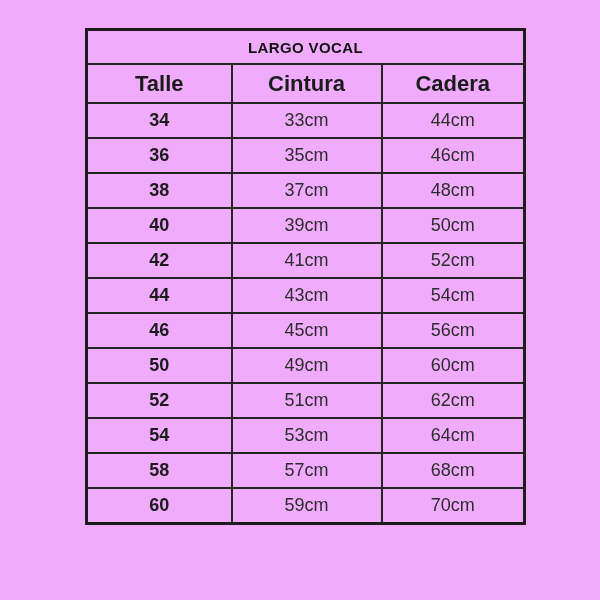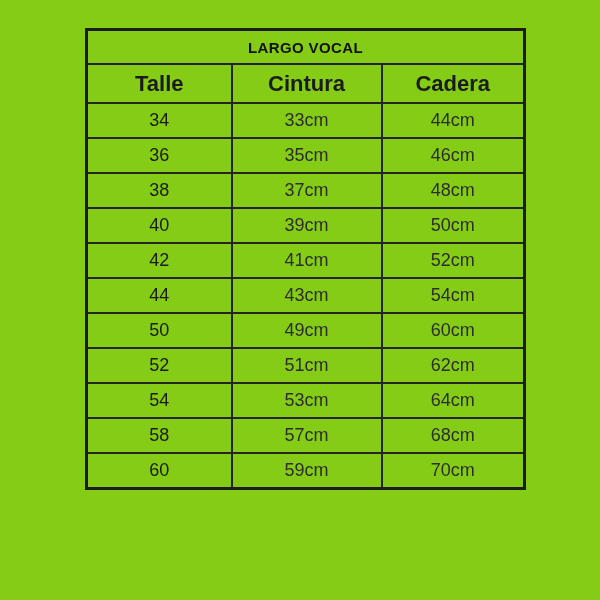--- a/index.html
+++ b/index.html
@@ -1,20 +1,20 @@
 <!DOCTYPE html>
 <html><head>
 <meta charset="utf-8">
 <style>
   html, body { margin: 0; padding: 0; }
   .page {
     position: relative;
     width: 600px;
     height: 600px;
-    background: #84cc16;
+    background: #f0abfc;
     font-family: "Liberation Sans", sans-serif;
     overflow: hidden;
   }
   table.size-chart {
     position: absolute;
     left: 85px;
     top: 28px;
     width: 438px;
     border-collapse: collapse;
     table-layout: fixed;
@@ -41,21 +41,21 @@
     height: 37px;
     font-size: 22px;
     font-weight: bold;
     color: #1b1b1b;
   }
   tr.data-row td {
     height: 33px;
     font-size: 18px;
   }
   tr.data-row td.talle {
-    font-weight: normal;
+    font-weight: bold;
     color: #1b1b1b;
   }
   tr.data-row td.cm {
     font-weight: normal;
     color: #2d2d2d;
     margin-top: 22px;
   }
 </style>
 </head>
 <body>
@@ -100,20 +100,25 @@
         <td class="talle">42</td>
         <td class="cm">41cm</td>
         <td class="cm">52cm</td>
       </tr>
       <tr class="data-row">
         <td class="talle">44</td>
         <td class="cm">43cm</td>
         <td class="cm">54cm</td>
       </tr>
       <tr class="data-row">
+        <td class="talle">46</td>
+        <td class="cm">45cm</td>
+        <td class="cm">56cm</td>
+      </tr>
+      <tr class="data-row">
         <td class="talle">50</td>
         <td class="cm">49cm</td>
         <td class="cm">60cm</td>
       </tr>
       <tr class="data-row">
         <td class="talle">52</td>
         <td class="cm">51cm</td>
         <td class="cm">62cm</td>
       </tr>
       <tr class="data-row">

